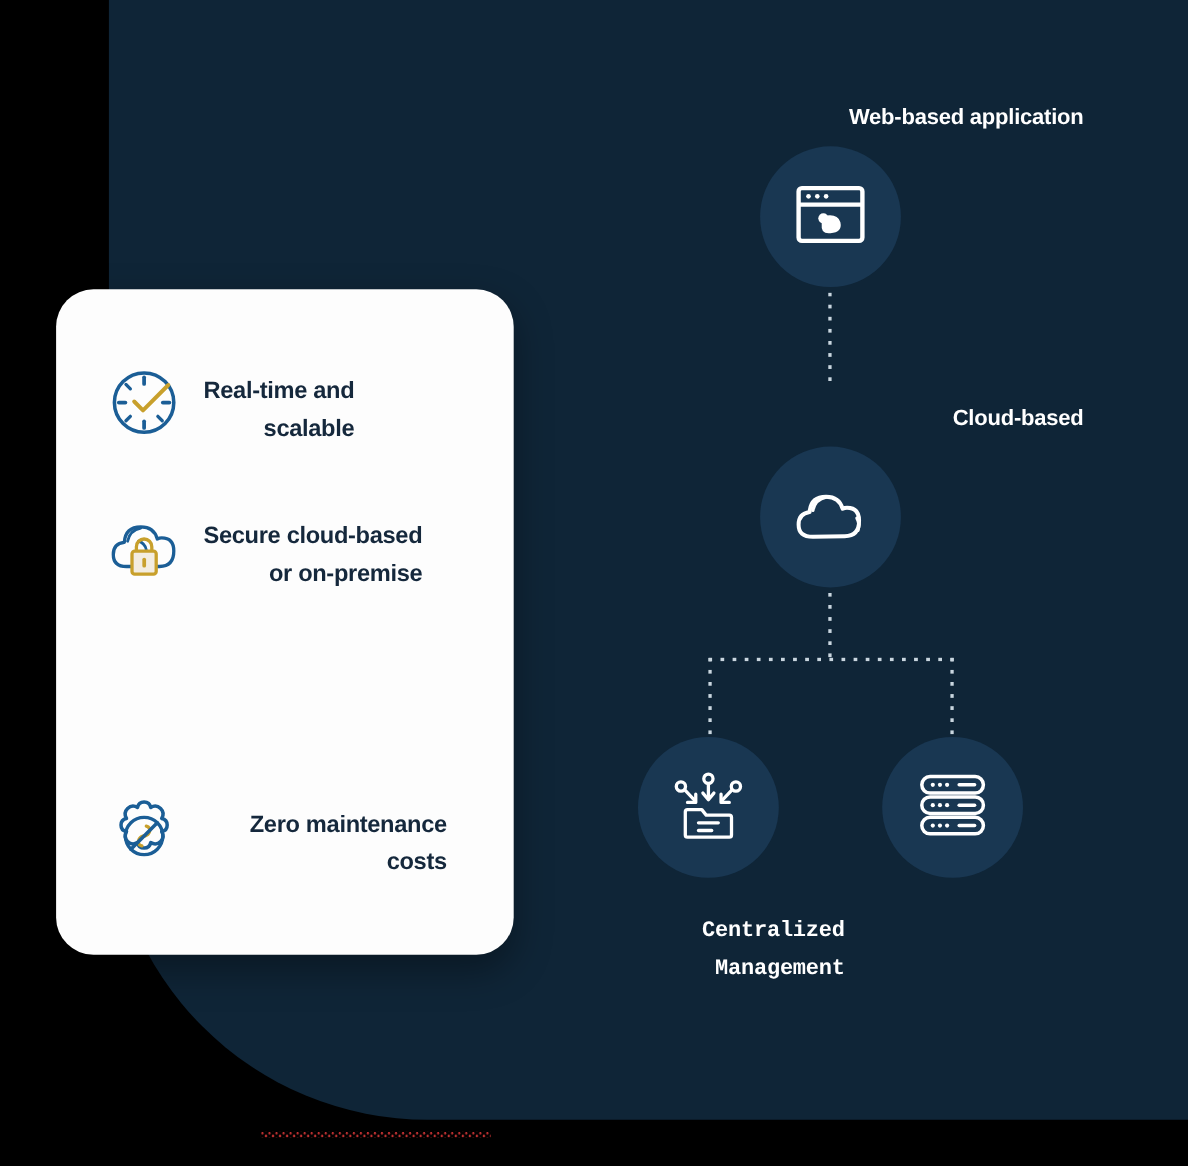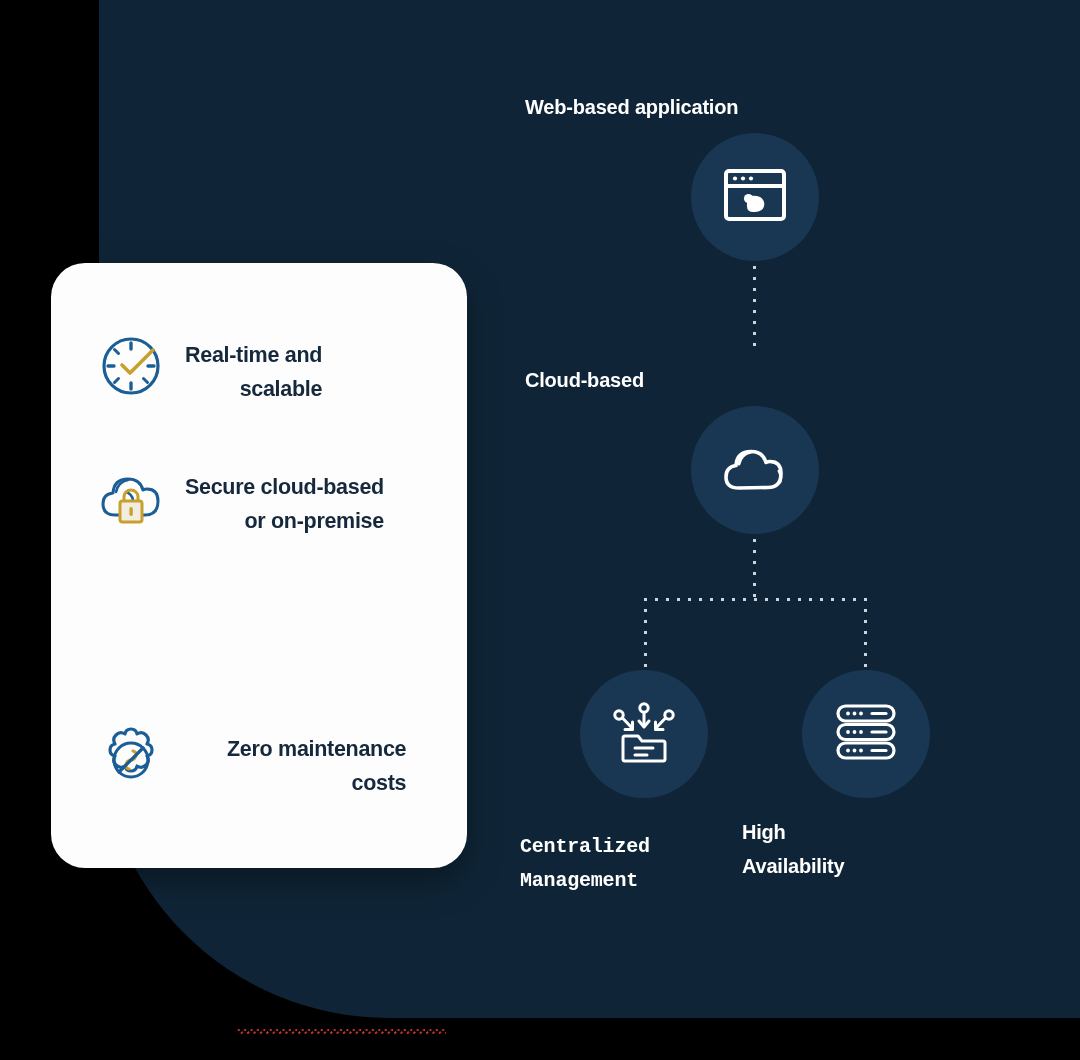--- a/index.html
+++ b/index.html
@@ -15,21 +15,21 @@
     position:absolute;left:99px;top:0;width:981px;height:1018px;
     background:#0f2537;
     border-bottom-left-radius:290px;
   }
 
   
   #diagram{position:absolute;left:99px;top:0;width:981px;height:1018px;}
 
   .node-label{
     position:absolute;color:#ffffff;font-weight:bold;font-size:20px;
-    line-height:34px;text-align:left;letter-spacing:-0.2px;
+    line-height:34px;text-align:right;letter-spacing:-0.2px;
     white-space:pre-line;
   }
 
   .node-circle{
     position:absolute;border-radius:50%;
     background:#193752;
     display:flex;align-items:center;justify-content:center;
   }
 
   
@@ -155,22 +155,20 @@
           <circle cx="26" cy="29" r="1.9" fill="#ffffff"></circle>
         <line x1="37" y1="29" x2="51" y2="29" stroke="#ffffff" stroke-width="3.2" stroke-linecap="round"></line>
         <circle cx="13" cy="47.5" r="1.9" fill="#ffffff"></circle>
           <circle cx="19.5" cy="47.5" r="1.9" fill="#ffffff"></circle>
           <circle cx="26" cy="47.5" r="1.9" fill="#ffffff"></circle>
         <line x1="37" y1="47.5" x2="51" y2="47.5" stroke="#ffffff" stroke-width="3.2" stroke-linecap="round"></line>
       </svg>
     </span>
   </div>
 
-  <div class="node-label" style="left:643px;top:815px;width:248px;">High
-Availability</div>
 
 </div>
 
 <div id="feature-card">
 
   <div class="feature-row" style="top:70px;">
     <span class="feature-icon">
       <svg width="62" height="62" viewBox="0 0 62 62">
         <circle cx="31" cy="31" r="27" fill="none" stroke="#1b5e96" stroke-width="3.2"></circle>
         <line x1="31" y1="8" x2="31" y2="14" stroke="#1b5e96" stroke-width="3.4" stroke-linecap="round"></line>

